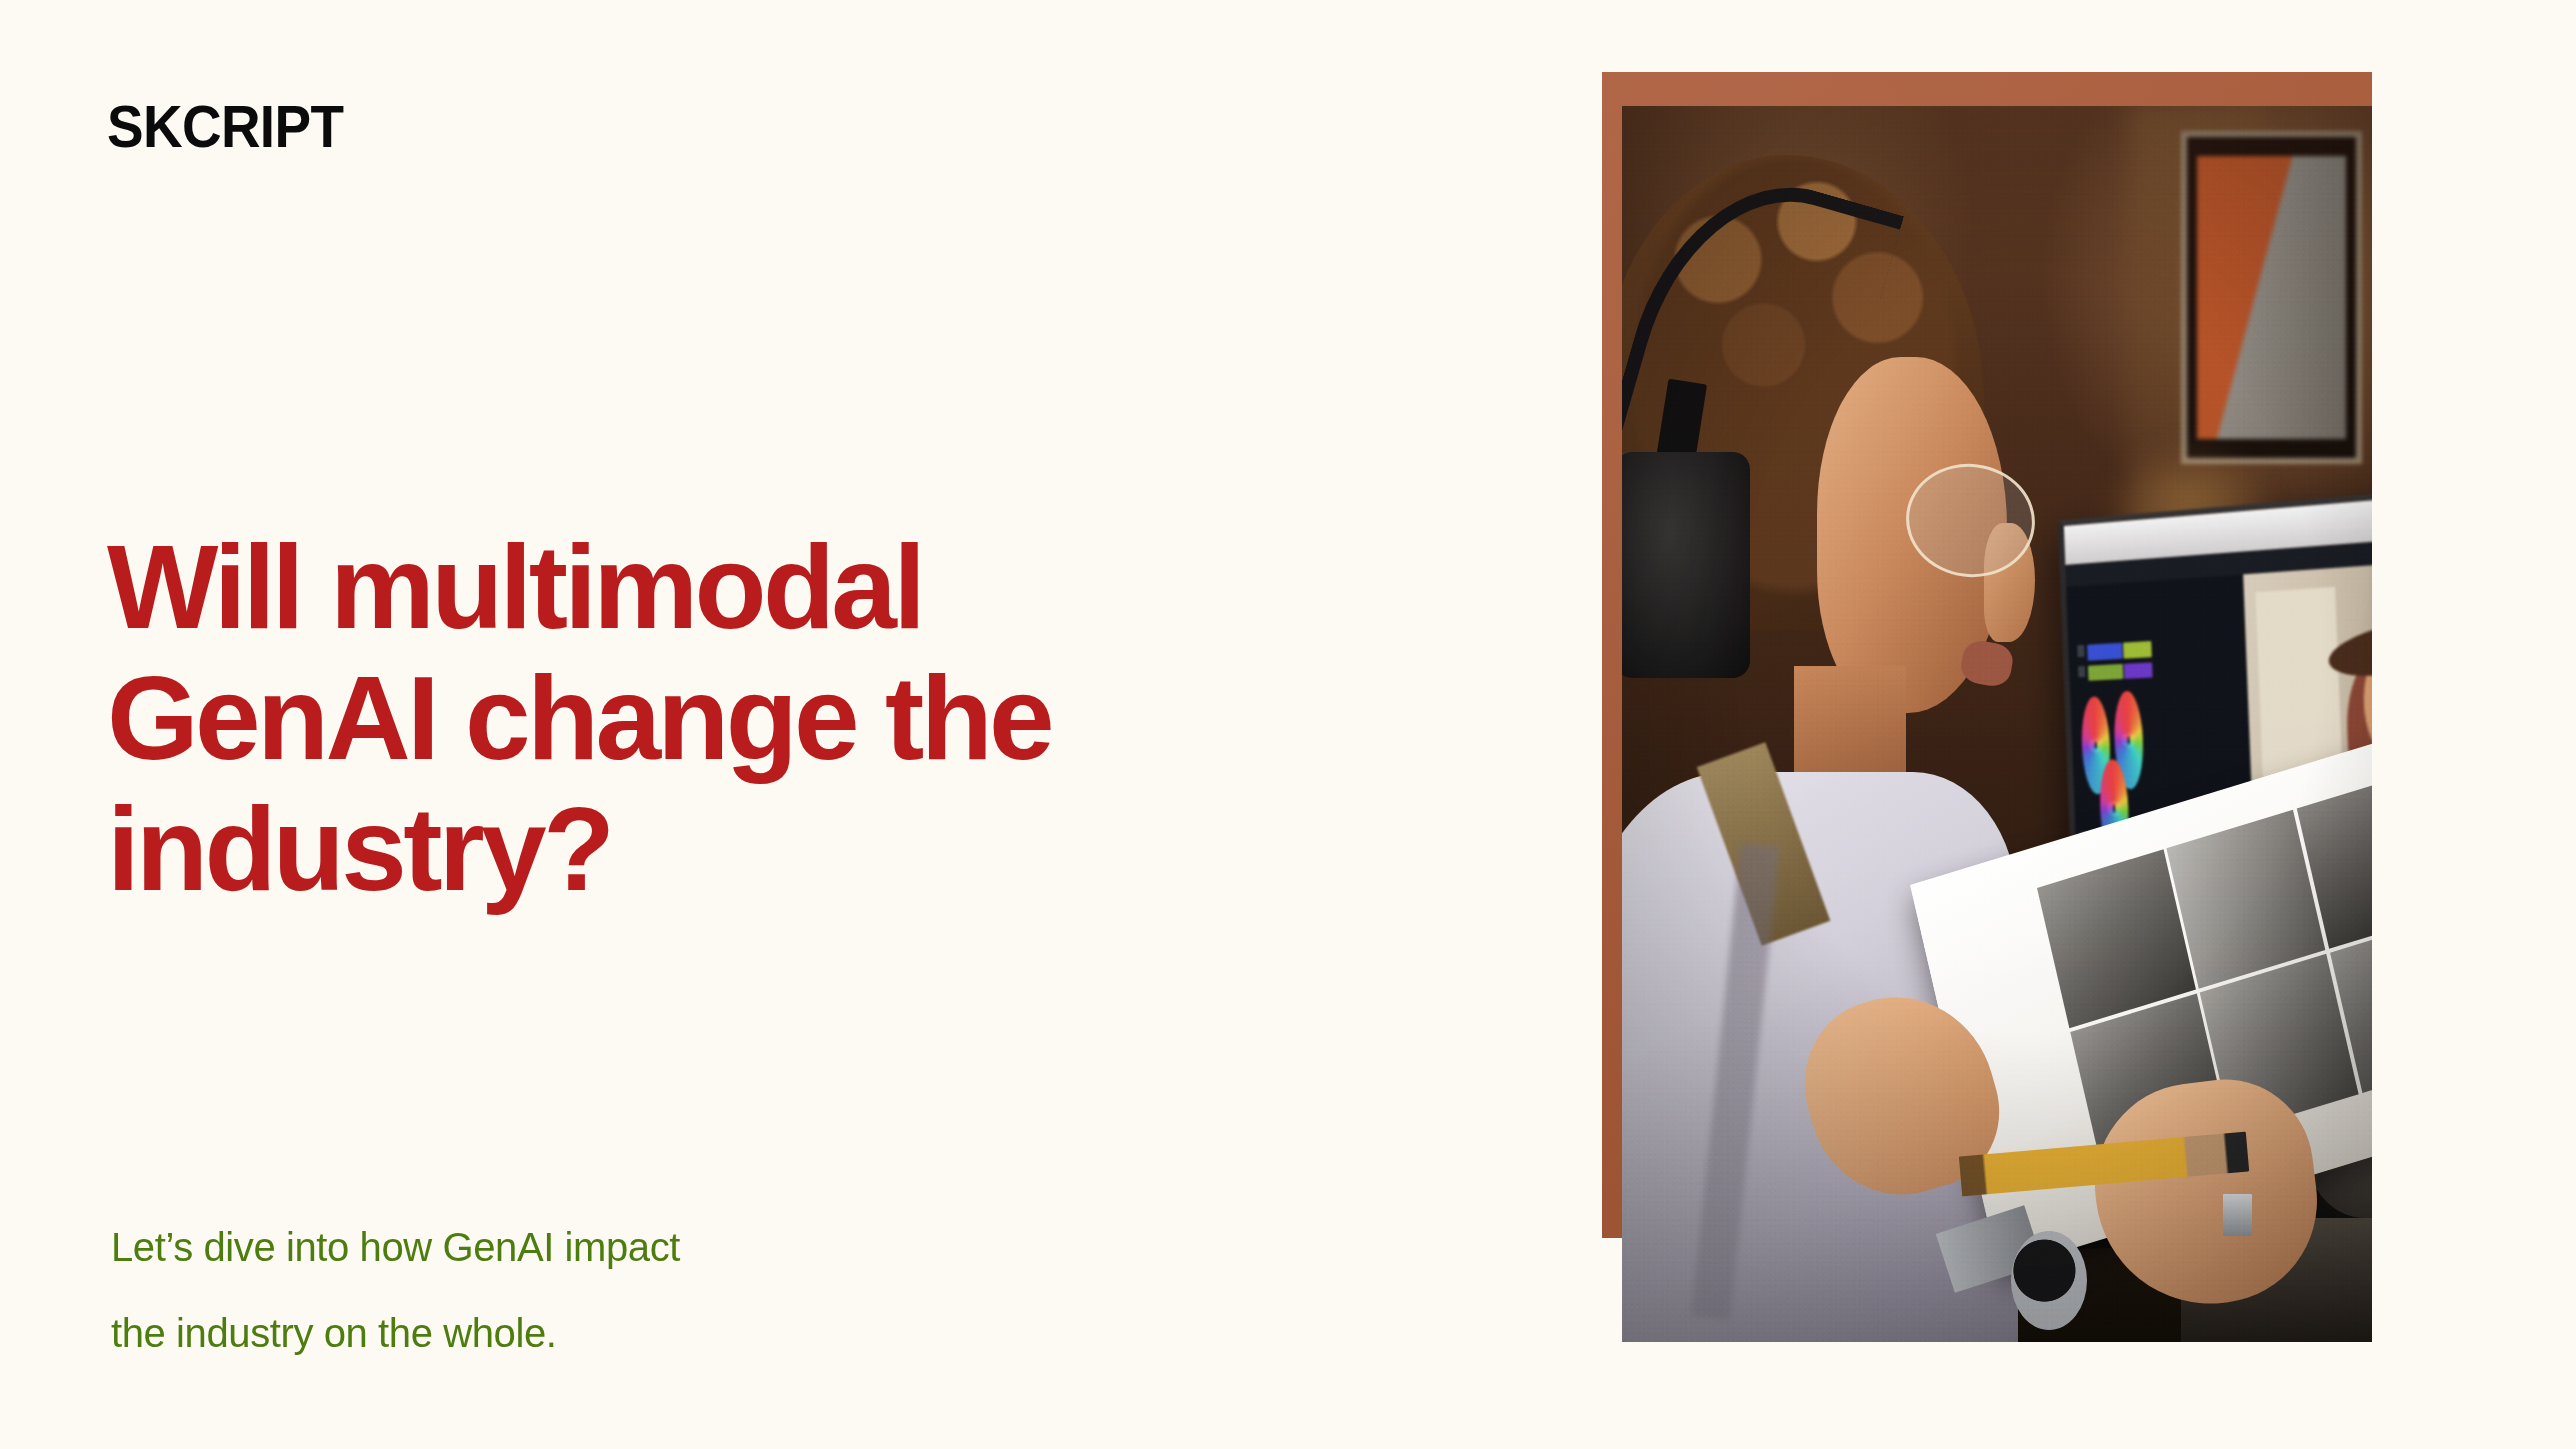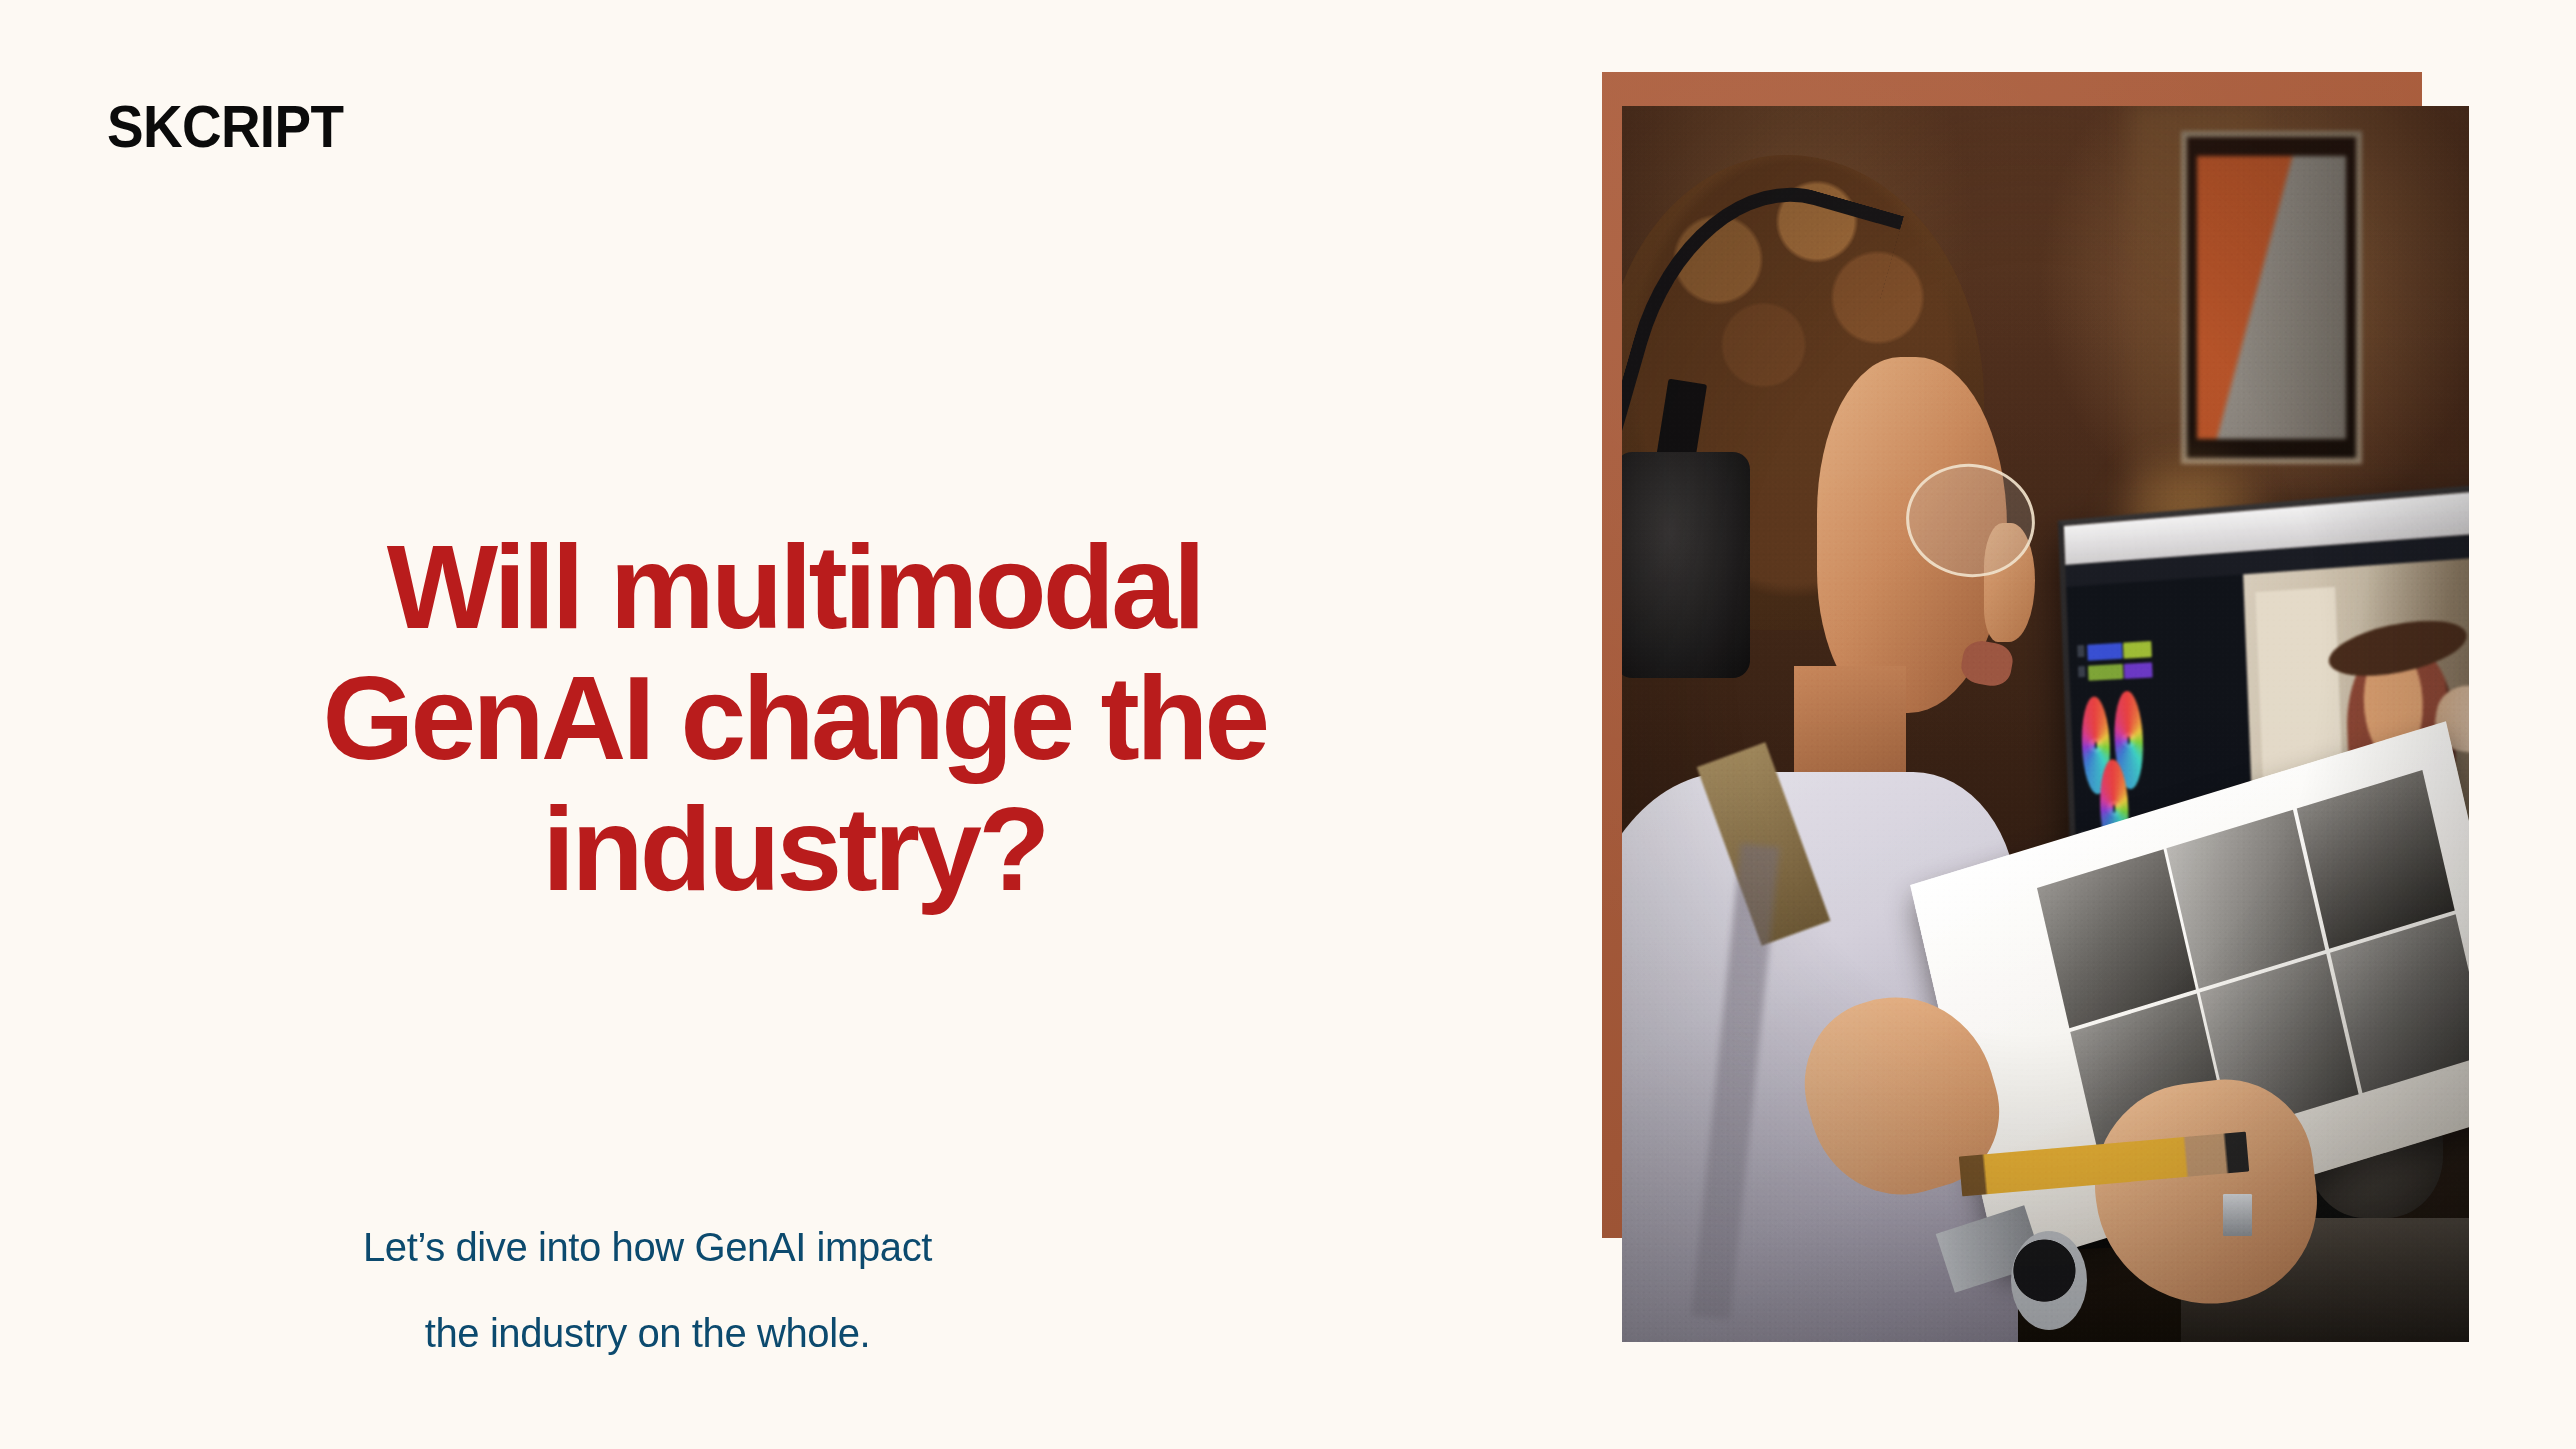--- a/index.html
+++ b/index.html
@@ -2,21 +2,21 @@
 <html style="font-size:10.7px"><head>
 <meta charset="utf-8">
 <style>
   html,body{margin:0;padding:0;}
   body{
     width:2576px;height:1449px;overflow:hidden;
     background:#FDF9F3;
     font-family:"Liberation Sans", sans-serif;
     -webkit-font-smoothing:antialiased;
   }
-  .slide{position:relative;width:2576px;height:1449px;background:#FDF9F3;overflow:hidden;text-align:center;}
+  .slide{position:relative;width:2372px;height:1449px;background:#FDF9F3;overflow:hidden;}
 
   
   .logo{
     position:absolute;left:107px;top:98px;
     font-size:59px;line-height:59px;
     font-weight:900;letter-spacing:-0.7px;
     color:#0B0B0B;
     transform:scaleX(.93);transform-origin:left top;
     white-space:nowrap;
   }
@@ -30,21 +30,21 @@
     color:#b91c1c;
     white-space:pre-line;
   }
 
   
   .subtitle{
     position:absolute;left:111px;top:1164px;
     width:1073px;
     font-size:40px;line-height:86px;
     font-weight:400;letter-spacing:-0.4px;
-    color:#0c4a6e;
+    color:#4d7c0f;
     white-space:pre-line;
   }
 
   
   .media{position:absolute;left:1602px;top:72px;width:872px;height:1278px;}
 
   .accent-rect{
     position:absolute;left:0;top:0;
     width:820px;height:1166px;
     background:#AA5A38;

